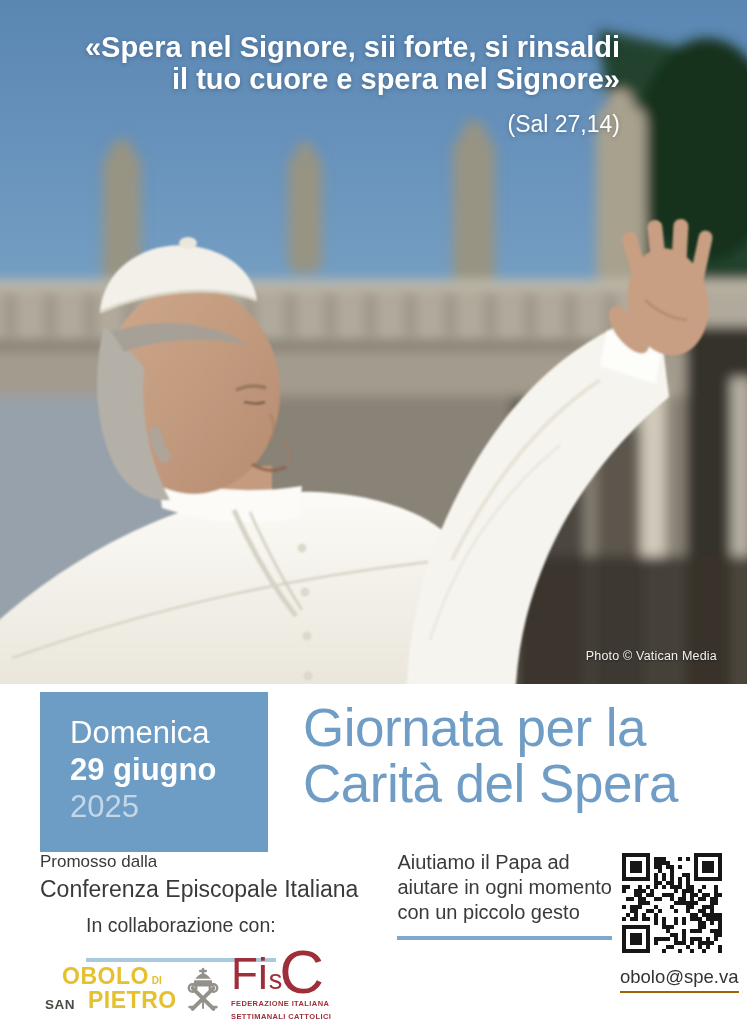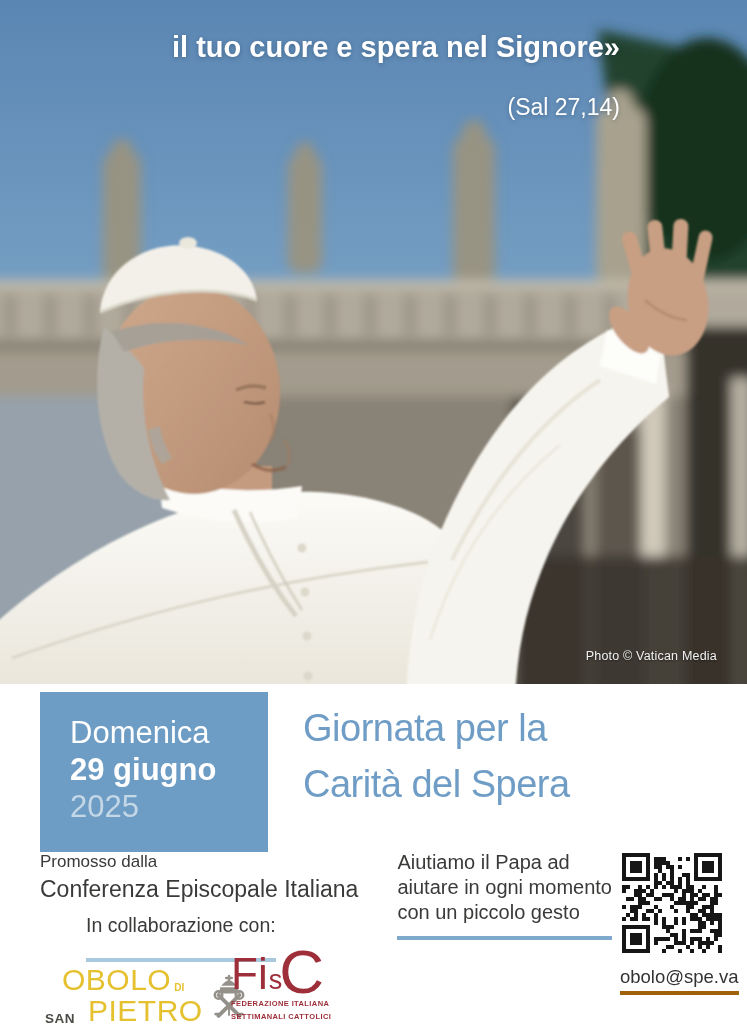--- a/index.html
+++ b/index.html
@@ -19,62 +19,62 @@
     font-family:"Liberation Sans", sans-serif;color:var(--text-dark);
   }
   .photo-wrap{position:absolute;left:0;top:0;width:747px;height:684px;}
   .photo-wrap svg{display:block;}
   
   .quote{
     position:absolute;top:31px;right:127px;text-align:right;color:#ffffff;
     font-weight:bold;font-size:29px;line-height:32px;white-space:nowrap;
     text-shadow:0 1px 4px rgba(25,45,70,.35);
   }
-  .psalm{margin-top:28px;font-weight:400;font-size:23px;}
+  .psalm{margin-top:13px;font-weight:400;font-size:23px;}
   .credit{
     position:absolute;top:649px;right:30px;color:#f2f2f2;font-size:12.5px;
     letter-spacing:.2px;text-shadow:0 1px 2px rgba(0,0,0,.45);white-space:nowrap;padding-left:12px;
   }
   
   .bottom{position:absolute;left:0;top:684px;width:747px;height:340px;background:#ffffff;}
   .date-box{
     position:absolute;left:40px;top:8px;width:228px;height:160px;box-sizing:border-box;
     background:var(--accent-blue);color:#ffffff;padding:22px 0 0 30px;
     font-size:31px;line-height:37px;white-space:nowrap;
   }
   .date-box .day{font-weight:400;}
   .date-box .date{font-weight:700;}
   .date-box .year{color:rgba(255,255,255,.6);}
   .title{
     position:absolute;left:303px;top:16px;color:var(--title-blue);
-    font-size:38px;line-height:56px;letter-spacing:-.5px;white-space:nowrap;font-weight:400;
+    font-size:53px;line-height:56px;letter-spacing:-.5px;white-space:nowrap;font-weight:400;
   }
   .promo{position:absolute;left:40px;top:168px;white-space:nowrap;}
   .promo .l1{font-size:17px;margin-bottom:4px;}
   .promo .l2{font-size:23px;}
   .collab{
     position:absolute;left:40px;top:230px;font-size:19.5px;white-space:nowrap;
     border-bottom:4px solid var(--underline-blue);padding-bottom:21px;margin-left:46px;
   }
   .appeal{
     position:absolute;right:135px;top:166px;text-align:left;font-size:20px;line-height:25px;white-space:nowrap;
   }
   .rule{position:absolute;left:397px;top:252px;width:215px;height:4px;background:var(--rule-blue);}
   .qr{position:absolute;left:620px;top:167px;width:104px;height:104px;}
   .email{
     position:absolute;left:620px;top:282px;font-size:18.5px;color:#333333;white-space:nowrap;
-    border-bottom:4px solid #a16207;padding-bottom:3px;
+    border-bottom:2px solid #a16207;padding-bottom:3px;
   }
   
   .obolo{position:absolute;left:45px;top:281px;display:flex;align-items:center;gap:7px;}
   .obolo .txt{line-height:1;}
   .obolo .row1{display:flex;align-items:flex-end;padding-left:17px;}
   .obolo .row2{display:flex;align-items:flex-end;margin-top:1px;gap:12px;}
   .obolo .w-obolo,.obolo .w-pietro{
-    color:var(--obolo-yellow);font-weight:400;font-size:30px;letter-spacing:.5px;text-align:right;
+    color:var(--obolo-yellow);font-weight:700;font-size:23px;letter-spacing:.5px;text-align:right;
   }
   .obolo .w-di{color:var(--obolo-yellow);font-weight:700;font-size:10px;margin:0 0 2px 3px;}
   .obolo .w-san{color:var(--obolo-dark);font-weight:800;font-size:13.5px;margin:0 1px 1px 0;letter-spacing:.5px;}
   
   .fisc{position:absolute;left:231px;top:253px;color:var(--fisc-maroon);}
   .fisc .letters{display:flex;align-items:baseline;height:58px;}
   .fisc .lf,.fisc .li{font-size:44px;font-weight:400;line-height:1;}
   .fisc .ls{font-size:27px;font-weight:400;line-height:1;margin-left:1px;}
   .fisc .lc{font-size:62px;font-weight:300;line-height:1;margin-left:-3px;position:relative;top:4px;}
   .fisc .name{font-size:7.5px;line-height:9px;font-weight:bold;letter-spacing:.4px;margin-top:4px;white-space:nowrap;}
@@ -203,20 +203,21 @@
         <path d="M 250,512 C 266,548 284,582 302,610" stroke="#cfcabc" stroke-width="3" fill="none" opacity=".8"></path>
         <circle cx="302" cy="548" r="4.5" fill="#dcd8ca"></circle>
         <circle cx="305" cy="592" r="4.5" fill="#dcd8ca"></circle>
         <circle cx="307" cy="636" r="4.5" fill="#dcd8ca"></circle>
         <circle cx="308" cy="676" r="4.5" fill="#dcd8ca"></circle>
       </g>
     </svg>
   </div>
 
   <div class="quote">
+    <div>«Spera nel Signore, sii forte, si rinsaldi</div>
     <div>il tuo cuore e spera nel Signore»</div>
     <div class="psalm">(Sal 27,14)</div>
   </div>
 
   <div class="credit">Photo © Vatican Media</div>
 
   <div class="bottom">
 
     <div class="date-box">
       <div class="day">Domenica</div>

